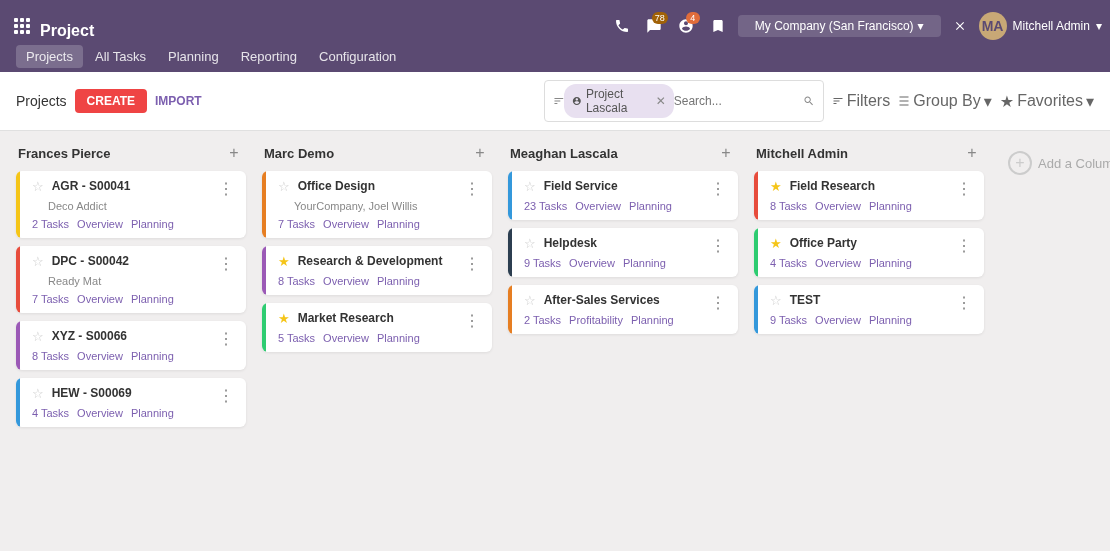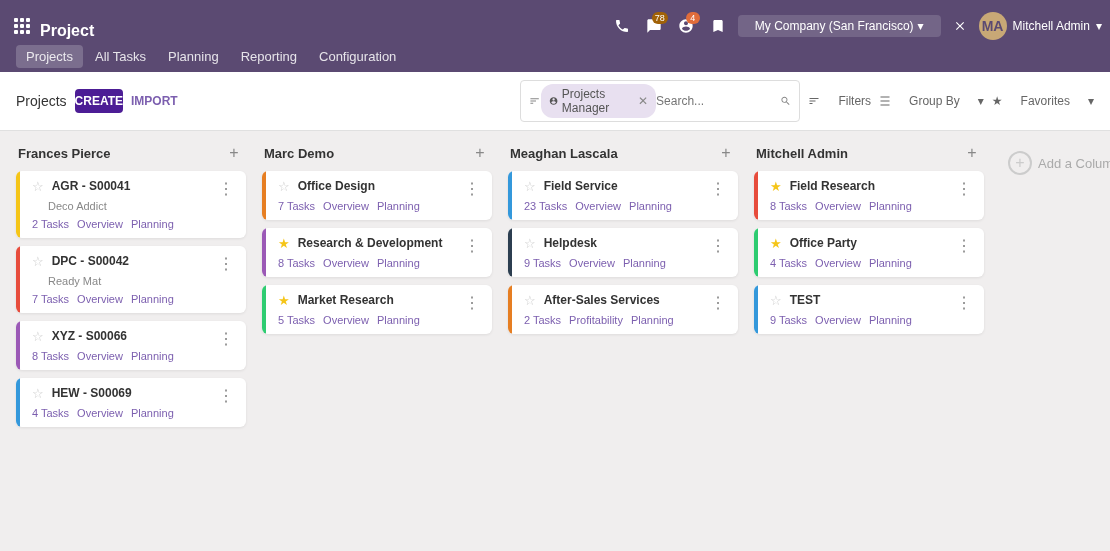--- a/index.html
+++ b/index.html
@@ -71,24 +71,24 @@
     .sub-header {
       background: white;
       padding: 8px 16px;
       display: flex;
       align-items: center;
       gap: 8px;
       border-bottom: 1px solid #e0e0e0;
     }
     .sub-title { font-size: 14px; font-weight: 500; color: #333; }
     .btn-create {
-      background: #4c1d95;
+      background: #ef4444;
       color: white;
       border: none;
-      padding: 5px 0;
+      padding: 5px 12px;
       border-radius: 4px;
       cursor: pointer;
       font-size: 12px;
       font-weight: 600;
     }
     .btn-import {
       background: none; border: none;
       color: #7c5faf; cursor: pointer;
       font-size: 12px; font-weight: 600;
     }
@@ -104,22 +104,22 @@
       display: flex; align-items: center; gap: 4px;
     }
     .filter-tag .remove { cursor: pointer; color: #888; }
     .search-input {
       border: none; outline: none;
       font-size: 12px; color: #333;
       background: transparent;
       min-width: 120px;
     }
     .filter-btn {
-      color: #666; font-size: 12px; cursor: pointer;
-      display: flex; align-items: center; gap: 18px;
+      color: #666; font-size: 16px; cursor: pointer;
+      display: flex; align-items: center; gap: 3px;
     }
 
     
     .board {
       display: flex;
       gap: 0;
       padding: 12px 16px;
       overflow-x: auto;
       height: calc(551px - 40px - 46px - 40px);
       align-items: flex-start;
@@ -275,21 +275,21 @@
   <button class="btn-import">IMPORT</button>
   <div class="filter-bar">
     <div class="search-area">
       <svg width="14" height="14" fill="#888" viewBox="0 0 24 24">
           <path d="M3 18h6v-2H3v2zM3 6v2h18V6H3zm0 7h12v-2H3v2z"></path>
         </svg>
       <div class="filter-tag">
         <svg width="12" height="12" fill="#555" viewBox="0 0 24 24">
             <path d="M12 2C6.48 2 2 6.48 2 12s4.48 10 10 10 10-4.48 10-10S17.52 2 12 2zm0 3c1.66 0 3 1.34 3 3s-1.34 3-3 3-3-1.34-3-3 1.34-3 3-3zm0 14.2c-2.5 0-4.71-1.28-6-3.22.03-1.99 4-3.08 6-3.08 1.99 0 5.97 1.09 6 3.08-1.29 1.94-3.5 3.22-6 3.22z"></path>
           </svg>
-        <span>Projects Manager</span>
+        <span>Project Lascala</span>
         <span class="remove">✕</span>
       </div>
       <input class="search-input" type="text" placeholder="Search..." style="">
       <svg width="14" height="14" fill="#888" viewBox="0 0 24 24">
           <path d="M15.5 14h-.79l-.28-.27C15.41 12.59 16 11.11 16 9.5 16 5.91 13.09 3 9.5 3S3 5.91 3 9.5 5.91 16 9.5 16c1.61 0 3.09-.59 4.23-1.57l.27.28v.79l5 4.99L20.49 19l-4.99-5zm-6 0C7.01 14 5 11.99 5 9.5S7.01 5 9.5 5 14 7.01 14 9.5 11.99 14 9.5 14z"></path>
         </svg>
     </div>
     <div class="filter-btn">
       <svg width="12" height="12" fill="#666" viewBox="0 0 24 24">
           <path d="M3 18h6v-2H3v2zM3 6v2h18V6H3zm0 7h12v-2H3v2z"></path>
@@ -398,20 +398,21 @@
       <div class="card">
       <div class="card-accent" style="background:#e67e22"></div>
       <div class="card-content">
         <div class="card-header">
           <div class="card-title-row">
             <span class="card-star">☆</span>
             <span class="card-title">Office Design</span>
           </div>
           <span class="card-menu">⋮</span>
         </div>
+        <div class="card-subtitle">YourCompany, Joel Willis</div>
         <div class="card-footer">
           <span class="card-tasks">7 Tasks</span>
           <span class="card-link">Overview</span>
             <span class="card-link">Planning</span>
         </div>
       </div>
     </div>
       <div class="card">
       <div class="card-accent" style="background:#9b59b6"></div>
       <div class="card-content">

